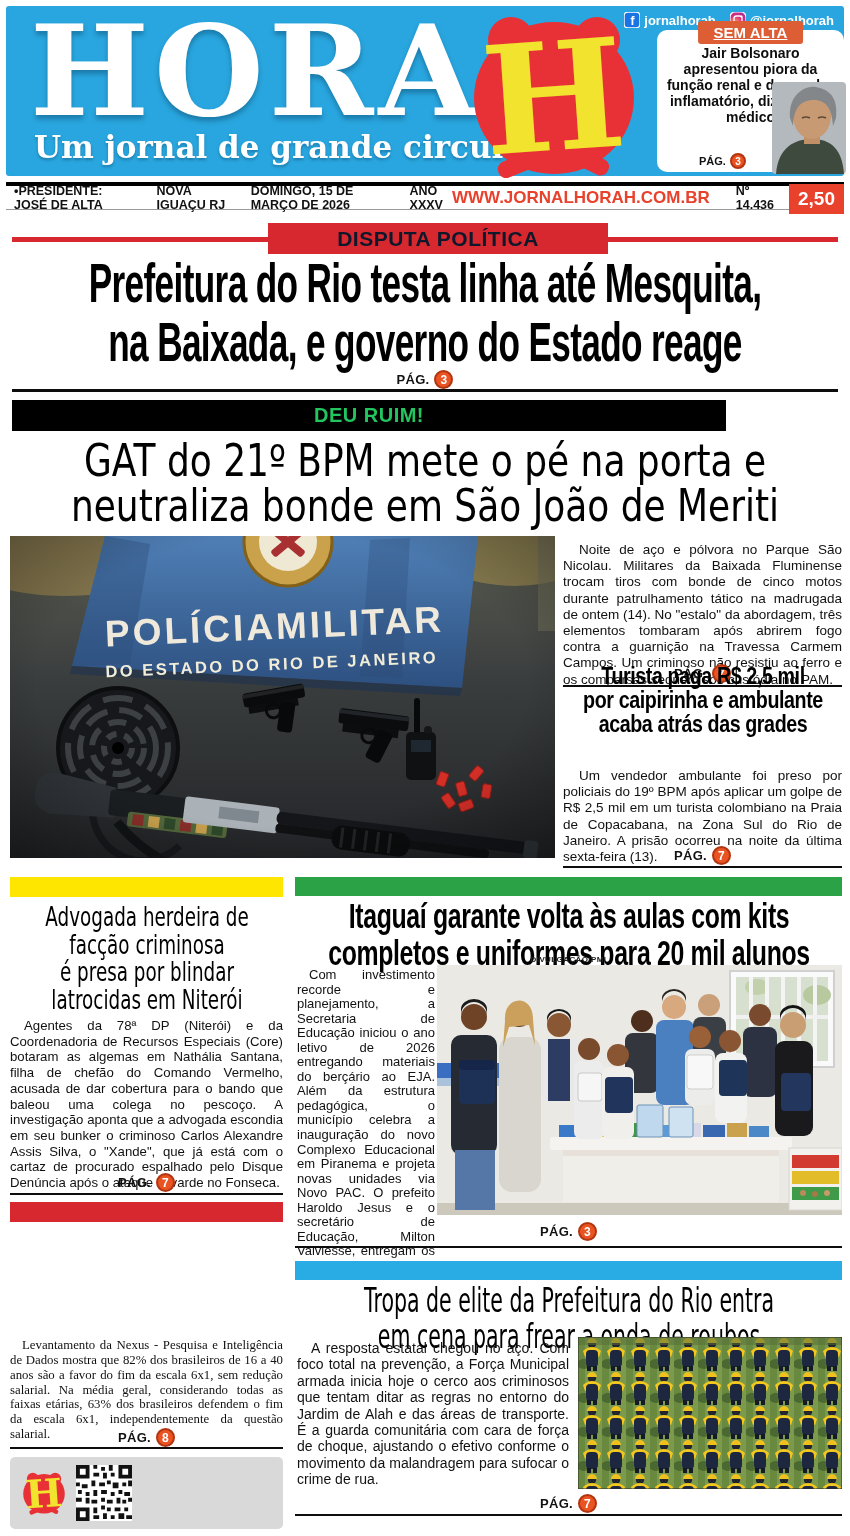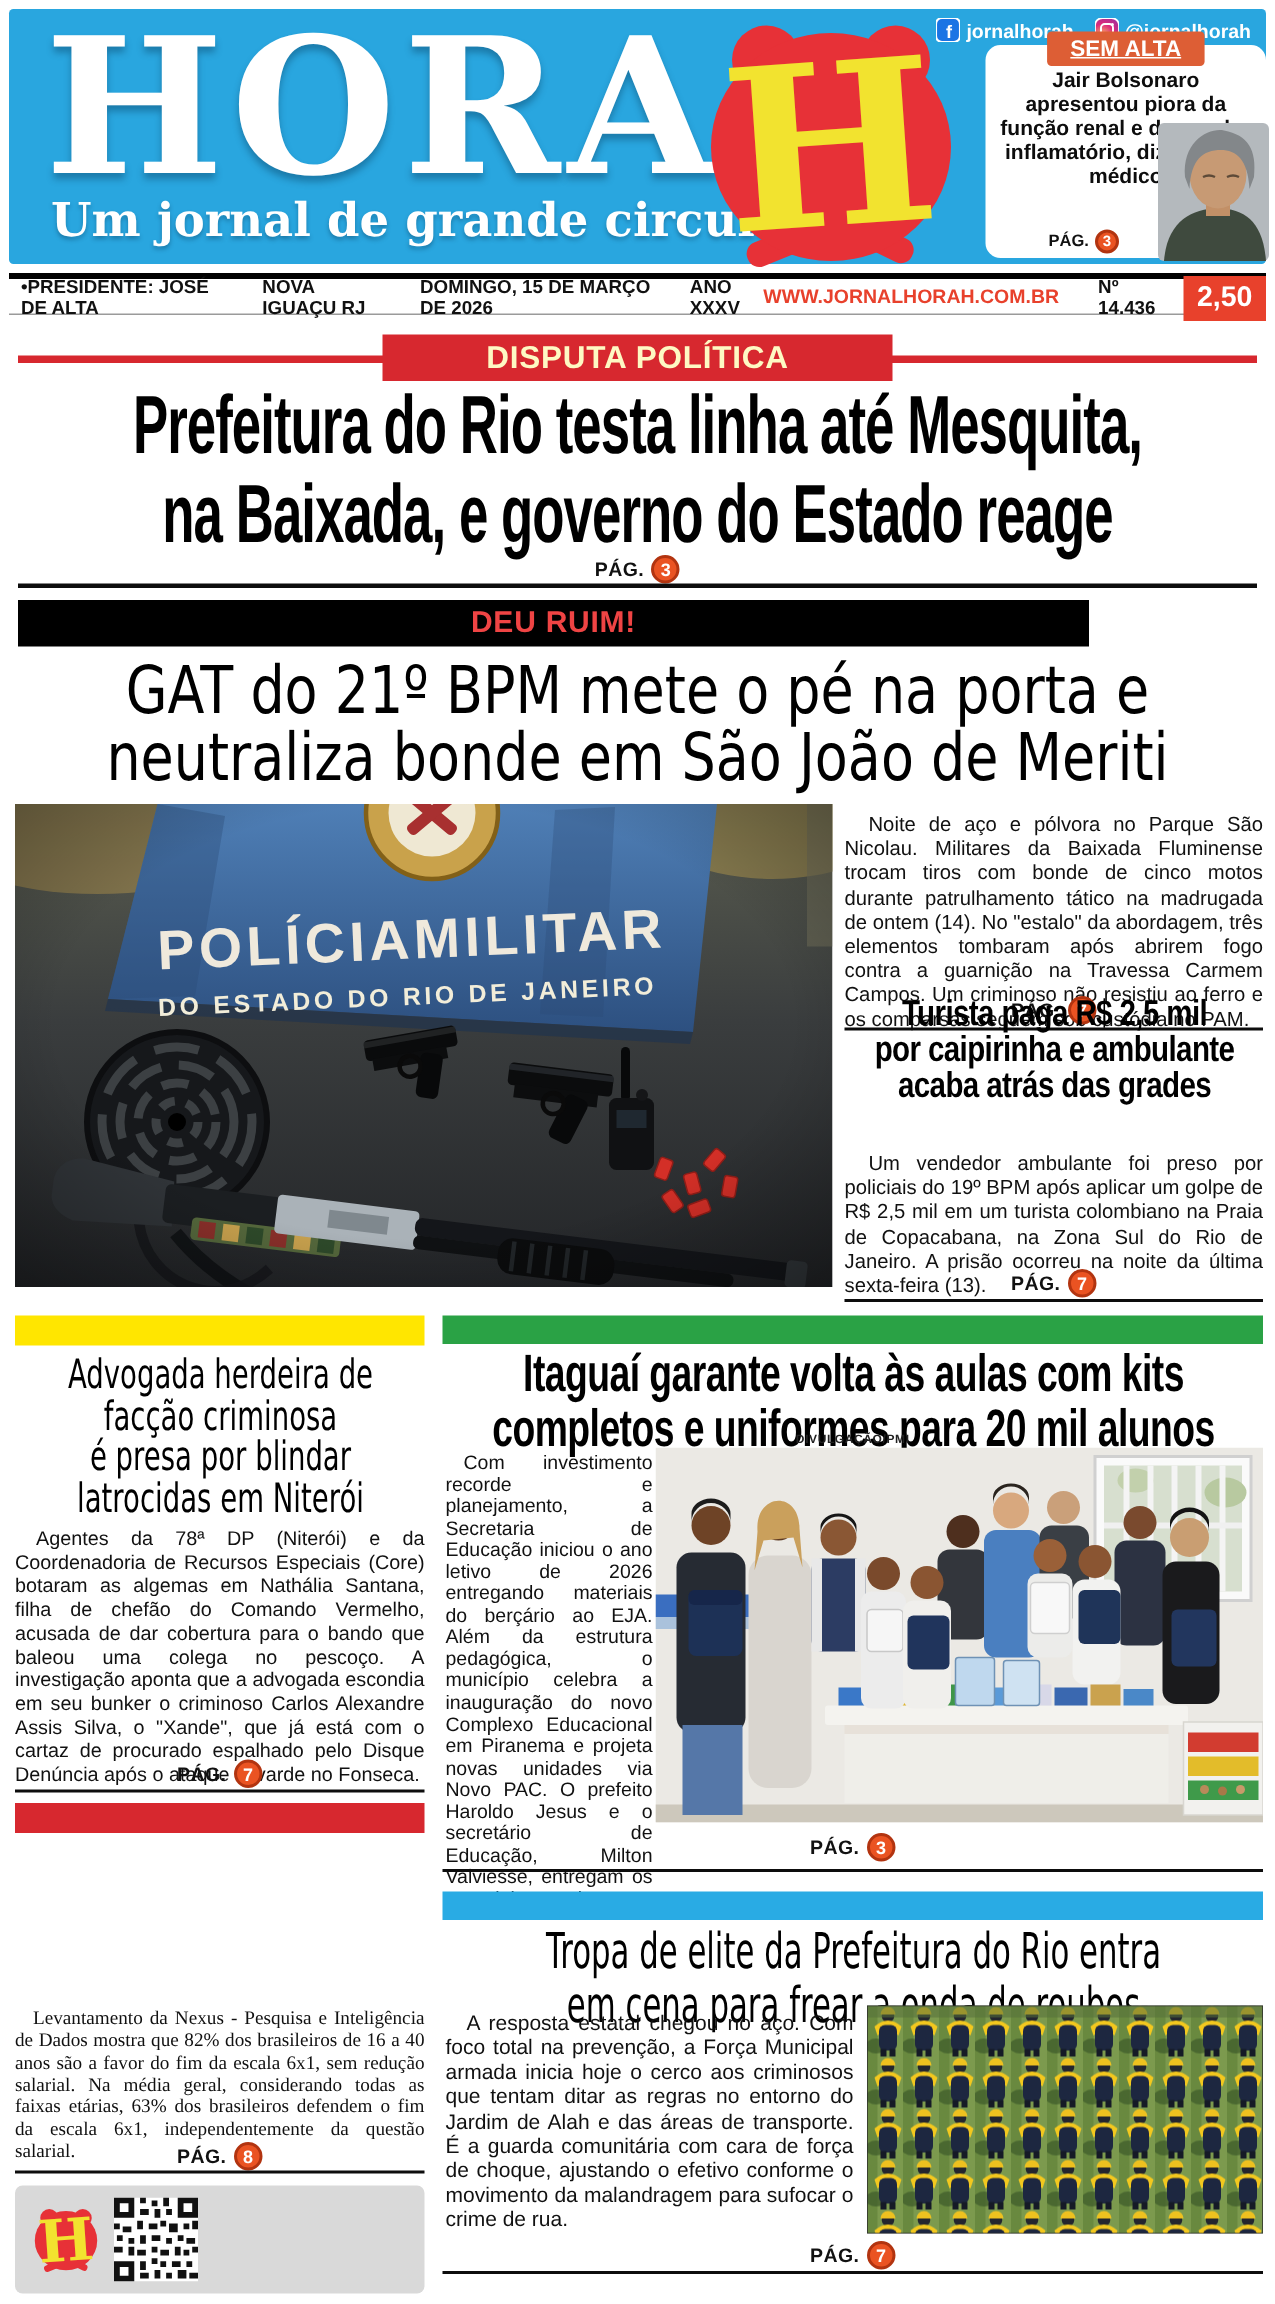--- a/index.html
+++ b/index.html
@@ -33,38 +33,38 @@
   #cardPhoto{position:absolute;right:-2px;bottom:-2px;width:74px;height:92px;}
   #cardPag{position:absolute;left:42px;bottom:3px;display:flex;gap:4px;align-items:center;
            font:bold 11px "Liberation Sans",sans-serif;}
   #cardPag .ball{width:16px;height:16px;font-size:10px;}
 
   
   #infobar{left:6px;top:182px;width:838px;height:28px;border-top:4px solid #000;border-bottom:1px solid #9a9a9a;
            display:flex;align-items:center;font:bold 12.5px "Liberation Sans",sans-serif;box-sizing:border-box;
            padding-left:8px;}
   #infobar .sep{margin-left:24px;}
-  #website{color:#e8412c;margin-left:auto;font-size:13px;}
+  #website{color:#e8412c;margin-left:auto;font-size:17px;}
   #edition{margin-left:26px;margin-right:70px;}
   #price{position:absolute;right:0;top:-2px;width:55px;height:30px;background:#e8412c;color:#fff;
          display:flex;align-items:center;justify-content:center;font:bold 19px "Liberation Sans",sans-serif;}
 
   
   #kickline{left:12px;top:237px;width:826px;height:5px;background:#d7282f;}
-  #kickbox{left:255px;top:223px;width:340px;height:31px;background:#d7282f;color:#fef9c3;
+  #kickbox{left:268px;top:223px;width:340px;height:31px;background:#d7282f;color:#0f172a;
            display:flex;align-items:center;justify-content:center;
            font:bold 21px "Liberation Sans",sans-serif;letter-spacing:.5px;}
   #h1{left:0;top:254px;width:850px;}
   .sq1{width:1300px;margin-left:-225px;transform:scaleX(.64);
        font:bold 55px/1.07 "Liberation Sans",sans-serif;letter-spacing:-1px;}
   #leadPag{left:0;top:370px;width:850px;}
   #hrLead{left:12px;top:389px;width:826px;}
 
   
-  #deubar{left:12px;top:400px;width:714px;height:31px;background:#000;color:#ef4444;
+  #deubar{left:12px;top:400px;width:714px;height:31px;background:#000;color:#22c55e;
           display:flex;align-items:center;justify-content:center;
           font:bold 20px "Liberation Sans",sans-serif;letter-spacing:.5px;}
   #h2{left:0;top:438px;width:850px;}
   .sq2{width:1040px;margin-left:-95px;transform:scaleX(.817);
        font:400 44px/1.03 "DejaVu Sans",sans-serif;color:#0d0d0d;}
   #crimePhoto{left:10px;top:536px;width:545px;height:322px;}
   #crimeBody{left:563px;top:542px;width:279px;font:13.5px/1.2 "Liberation Sans",sans-serif;
              text-align:justify;text-indent:16px;}
   #crimePag{left:563px;top:664px;width:279px;}
   #hrA{left:563px;top:685px;width:279px;}

